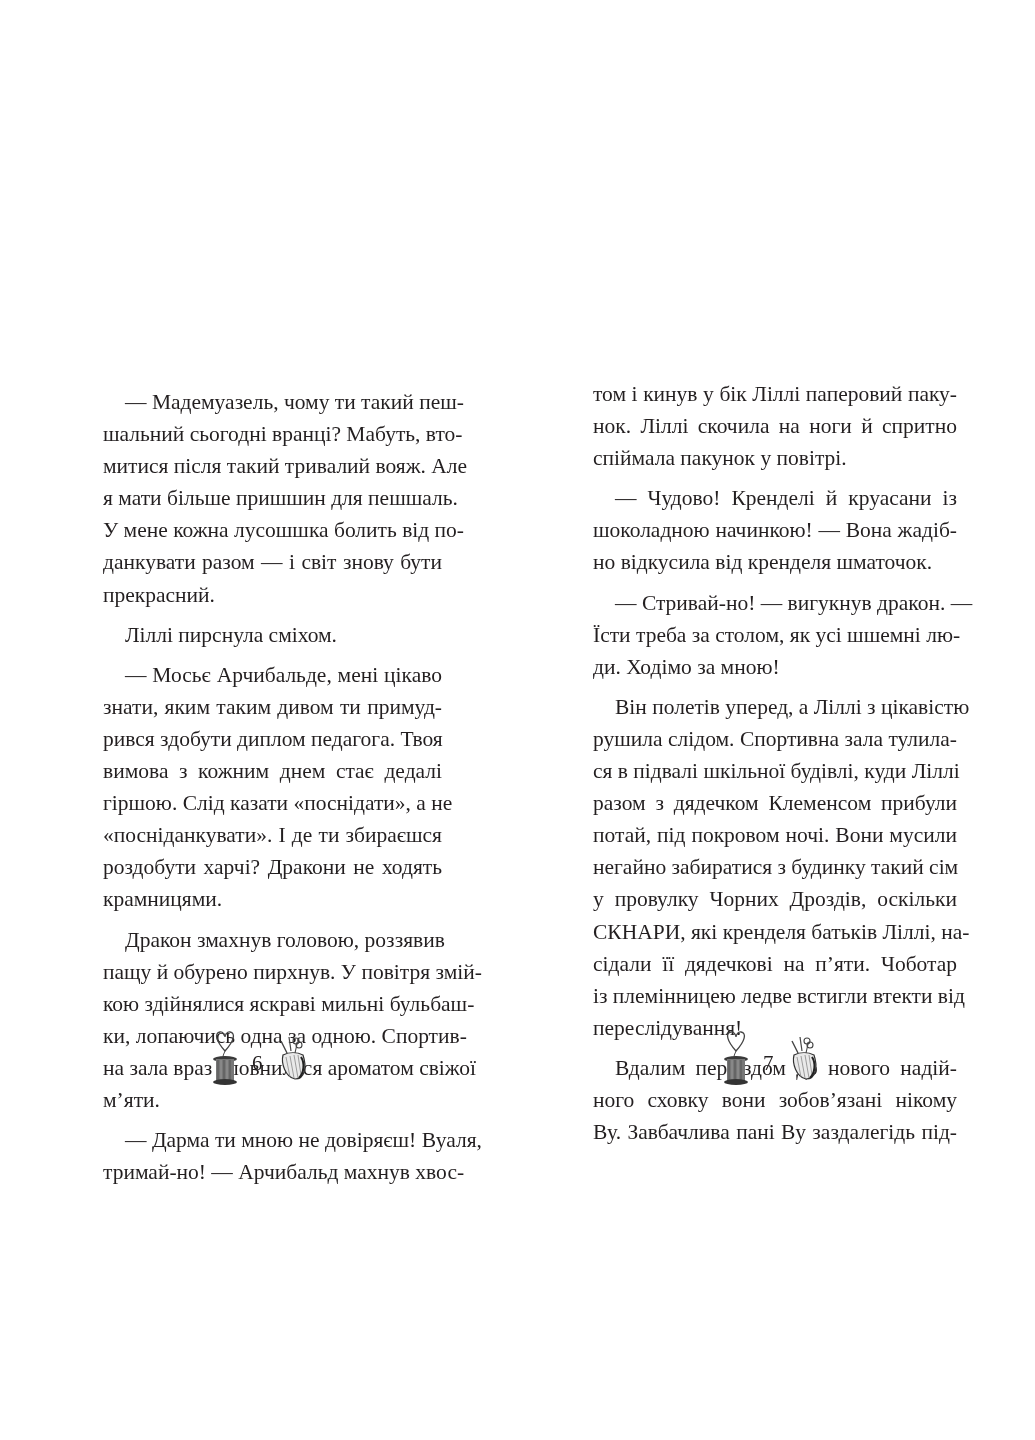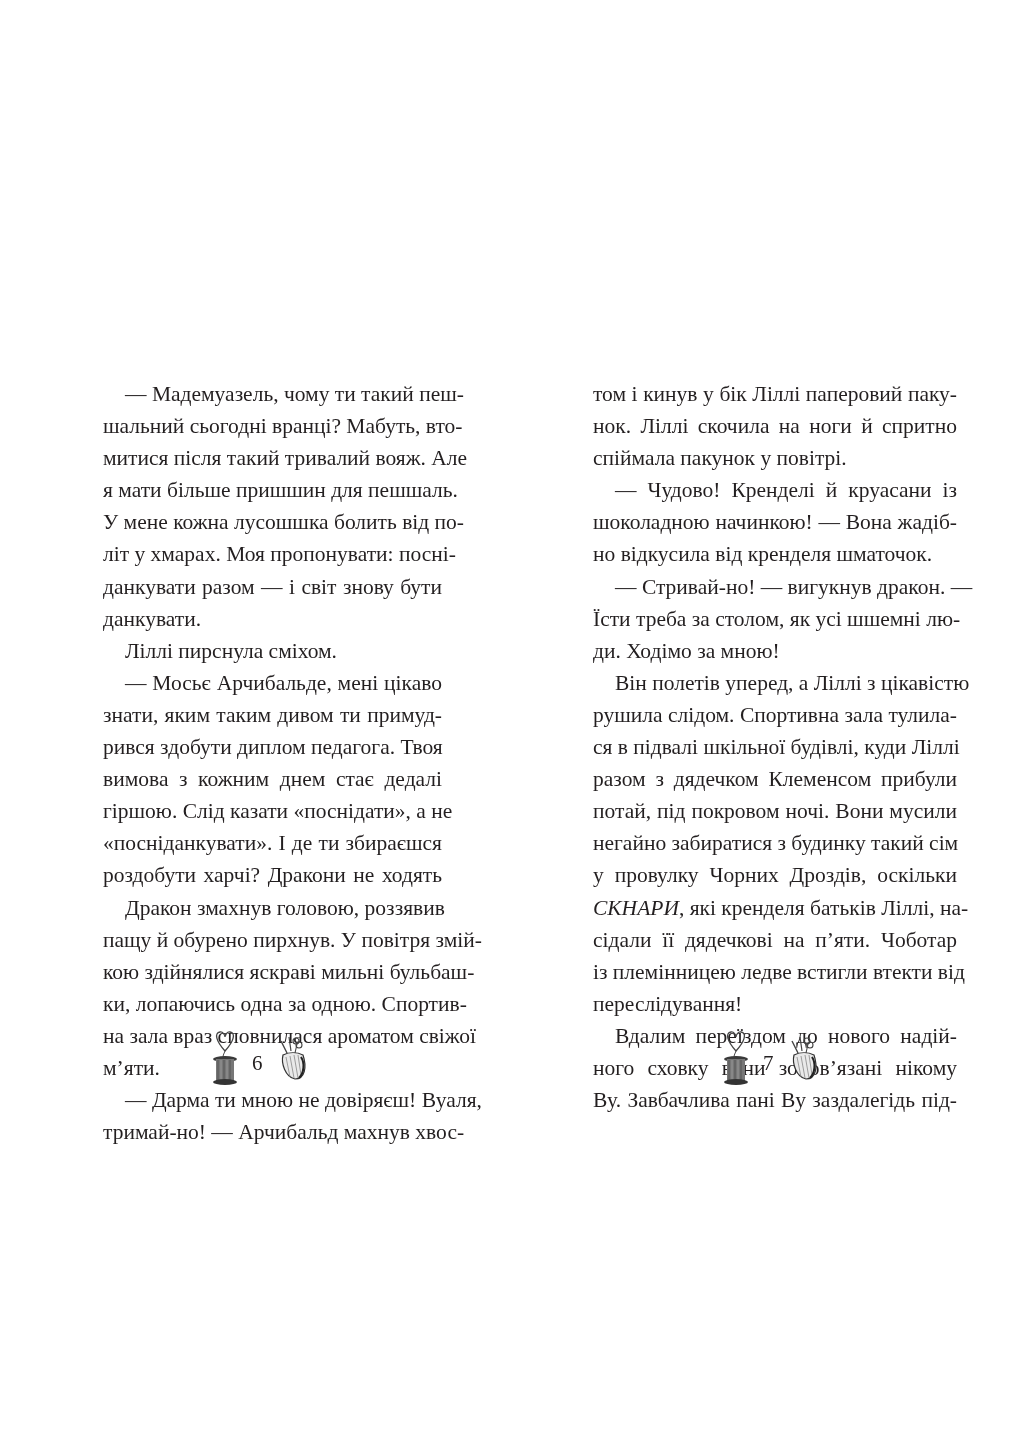--- a/index.html
+++ b/index.html
@@ -29,23 +29,23 @@
     text-align: justify;
     text-align-last: justify;
   }
   .line {
     display: block;
     white-space: nowrap;
     text-align: justify;
     text-align-last: justify;
     height: 32.1px;
   }
-  .line.indent { padding-left: 22px; }
+  .line.indent { padding-left: 22px; margin-top: 8px; }
   .line.last { text-align-last: left; }
-  .italic { font-style: italic; }
+  .italic { }
 
   .footer {
     position: absolute;
     top: 1028px;
     height: 60px;
     display: flex;
     align-items: center;
     gap: 14px;
   }
   .footer-left { left: 212px; }
@@ -61,31 +61,31 @@
 </head>
 <body>
 
 <div class="page page-left">
   <div class="text-block" id="left-text">
       <span class="line indent">— Мадемуазель, чому ти такий пеш-</span>
       <span class="line">шальний сьогодні вранці? Мабуть, вто-</span>
       <span class="line">митися після такий тривалий вояж. Але</span>
       <span class="line">я мати більше пришшин для пешшаль.</span>
       <span class="line">У мене кожна лусошшка болить від по-</span>
-      <span class="line">літ у хмарах. Моя пропонувати: посні-</span>
       <span class="line">данкувати разом — і світ знову бути</span>
-      <span class="line last">данкувати.</span>
+      <span class="line last">прекрасний.</span>
       <span class="line indent last">Ліллі пирснула сміхом.</span>
       <span class="line indent">— Мосьє Арчибальде, мені цікаво</span>
       <span class="line">знати, яким таким дивом ти примуд-</span>
       <span class="line">рився здобути диплом педагога. Твоя</span>
       <span class="line">вимова з кожним днем стає дедалі</span>
       <span class="line">гіршою. Слід казати «поснідати», а не</span>
       <span class="line">«посніданкувати». І де ти збираєшся</span>
       <span class="line">роздобути харчі? Дракони не ходять</span>
+      <span class="line last">крамницями.</span>
       <span class="line indent">Дракон змахнув головою, роззявив</span>
       <span class="line">пащу й обурено пирхнув. У повітря змій-</span>
       <span class="line">кою здійнялися яскраві мильні бульбаш-</span>
       <span class="line">ки, лопаючись одна за одною. Спортив-</span>
       <span class="line">на зала враз сповнилася ароматом свіжої</span>
       <span class="line last">м’яти.</span>
       <span class="line indent">— Дарма ти мною не довіряєш! Вуаля,</span>
       <span class="line">тримай-но! — Арчибальд махнув хвос-</span>
     </div>
 </div>

